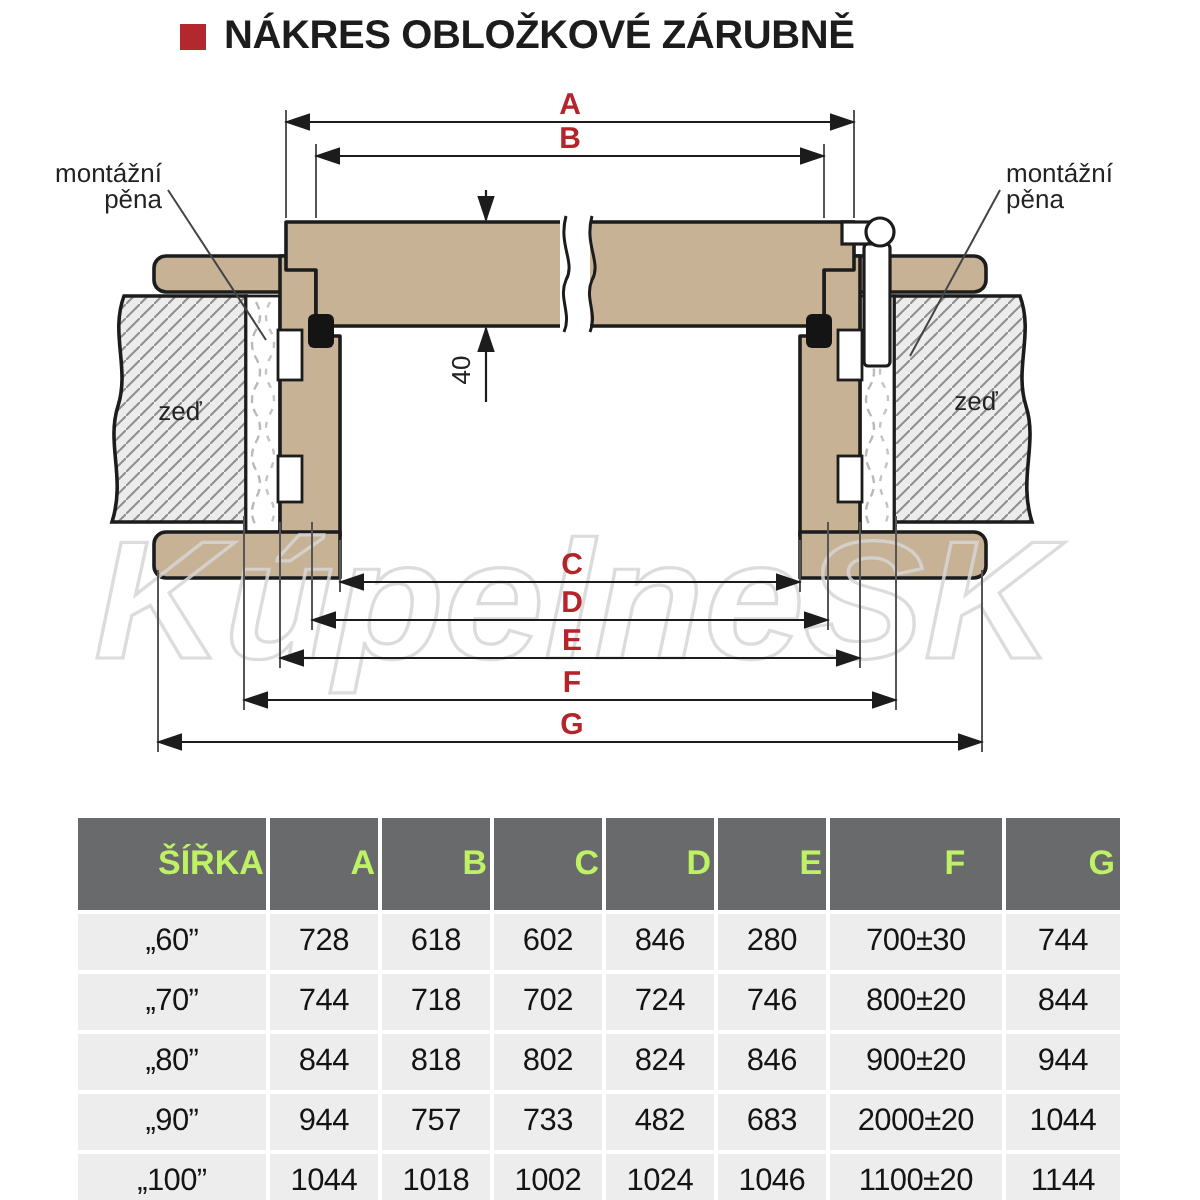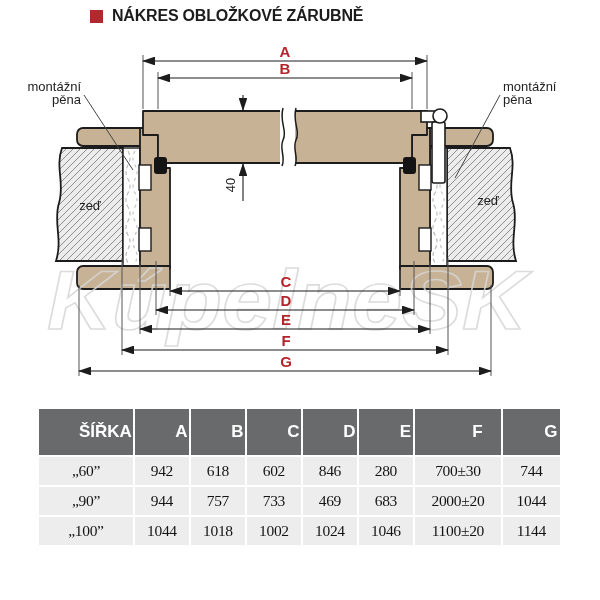--- a/index.html
+++ b/index.html
@@ -1,33 +1,33 @@
 <!DOCTYPE html>
 <html><head>
 <meta charset="utf-8">
 <style>
   html,body{margin:0;padding:0;background:#fff;}
   body{width:600px;height:600px;position:relative;font-family:"Liberation Sans",sans-serif;overflow:hidden;}
 
   .title-row{position:absolute;left:90px;top:7px;display:flex;align-items:center;gap:9px;}
   .title-square{width:13px;height:13px;background:#b3282d;}
-  .title-text{font-size:16px;font-weight:bold;color:#1c1c1c;letter-spacing:-0.2px;}
+  .title-text{font-size:20px;font-weight:bold;color:#1c1c1c;letter-spacing:-0.2px;}
 
   .diagram{position:absolute;left:0;top:33px;width:600px;height:372px;}
 
   svg text{font-family:"Liberation Sans",sans-serif;}
   .lbl{font-size:13px;fill:#222;}
   .dimlbl{font-size:15px;font-weight:bold;fill:#b5242b;}
   .wm{font-size:84px;font-weight:bold;font-style:italic;fill:none;stroke:#d7d7d7;stroke-width:1.6px;}
 
   .tablewrap{position:absolute;left:37px;top:407px;}
   table{border-collapse:separate;border-spacing:2px;table-layout:fixed;}
   th,td{text-align:center;vertical-align:middle;overflow:hidden;white-space:nowrap;}
-  th{background:#696a6c;color:#ffffff;font-size:17px;font-weight:bold;height:44px;padding-left:40px;}
-  td{background:#ededed;color:#141414;font-size:15.5px;height:26px;letter-spacing:-0.3px;font-family:Liberation Serif, serif;}
+  th{background:#696a6c;color:#bef264;font-size:17px;font-weight:bold;height:44px;padding-left:40px;}
+  td{background:#ededed;color:#141414;font-size:15.5px;height:26px;letter-spacing:-0.3px;}
   col.c0{width:92px;} col.cn{width:54px;} col.cf{width:86px;} col.cg{width:57px;}
 </style>
 </head>
 <body>
 
 <div class="title-row">
   <span class="title-square"></span>
   <span class="title-text">NÁKRES OBLOŽKOVÉ ZÁRUBNĚ</span>
 </div>
 
@@ -174,34 +174,54 @@
       <th>C</th>
       <th>D</th>
       <th>E</th>
       <th>F</th>
       <th>G</th>
     </tr>
   </thead>
   <tbody>
     <tr>
       <td>„60”</td>
-      <td>942</td>
+      <td>728</td>
       <td>618</td>
       <td>602</td>
       <td>846</td>
       <td>280</td>
       <td>700±30</td>
       <td>744</td>
     </tr>
     <tr>
+      <td>„70”</td>
+      <td>744</td>
+      <td>718</td>
+      <td>702</td>
+      <td>724</td>
+      <td>746</td>
+      <td>800±20</td>
+      <td>844</td>
+    </tr>
+    <tr>
+      <td>„80”</td>
+      <td>844</td>
+      <td>818</td>
+      <td>802</td>
+      <td>824</td>
+      <td>846</td>
+      <td>900±20</td>
+      <td>944</td>
+    </tr>
+    <tr>
       <td>„90”</td>
       <td>944</td>
       <td>757</td>
       <td>733</td>
-      <td>469</td>
+      <td>482</td>
       <td>683</td>
       <td>2000±20</td>
       <td>1044</td>
     </tr>
     <tr>
       <td>„100”</td>
       <td>1044</td>
       <td>1018</td>
       <td>1002</td>
       <td>1024</td>

